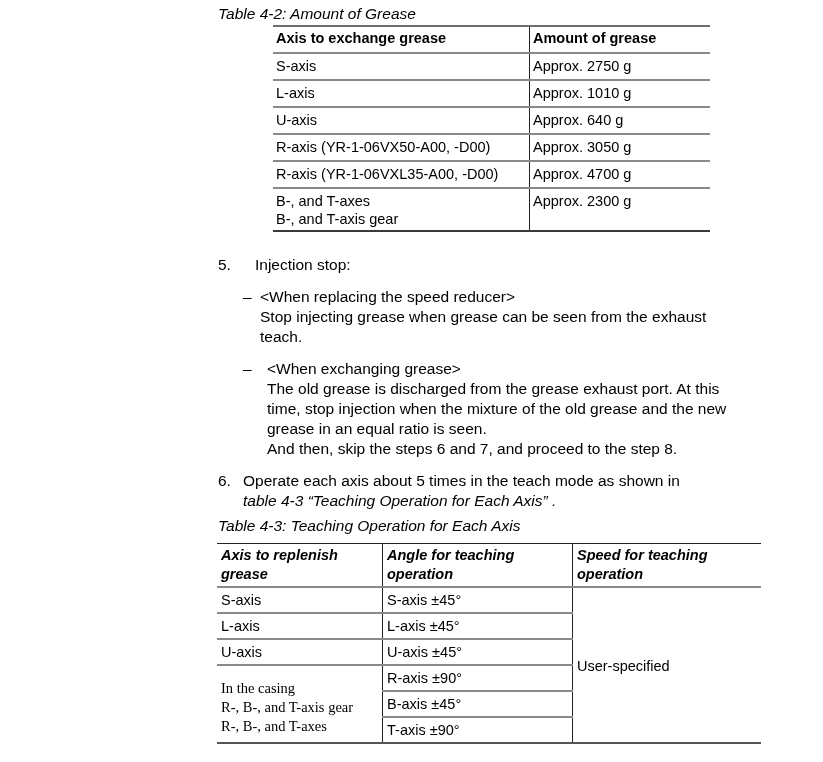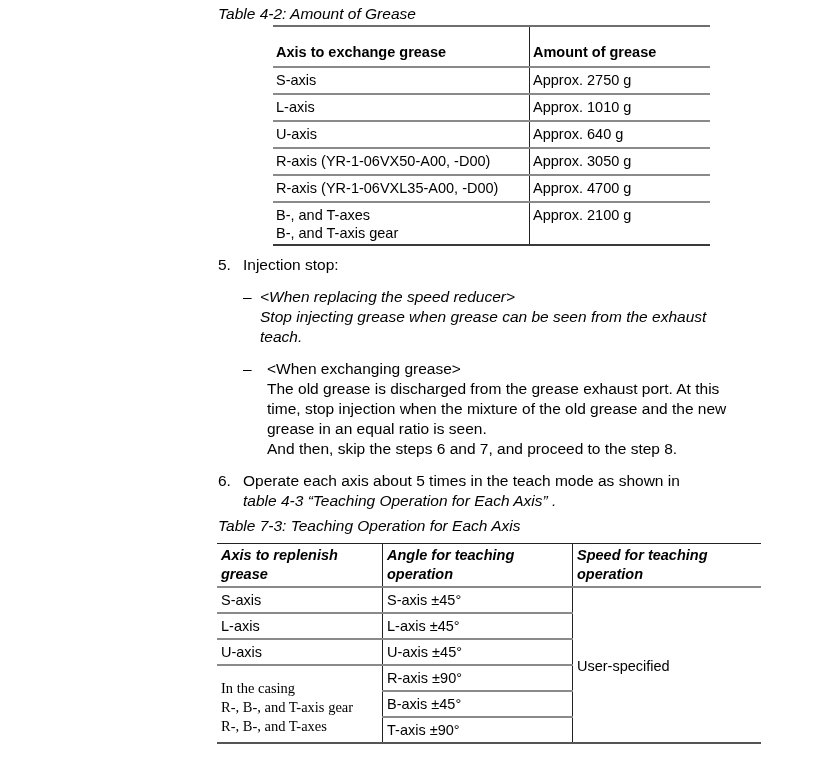--- a/index.html
+++ b/index.html
@@ -38,21 +38,21 @@
     #t42 th, #t42 td {
       text-align: left;
       vertical-align: top;
       padding: 0 3px;
       font-size: 14.5px;
       line-height: 18px;
     }
     #t42 th {
       font-weight: bold;
       height: 23px;
-      padding-top: 16px;
+      padding-top: 2px;
     }
     #t42 td {
       height: 22px;
       padding-top: 3px;
       border-top: 2px solid #8a8a8a;
     }
     #t42 .c1 { width: 250px; border-right: 1.5px solid #222; }
     #t42 tr.tall td { height: 38px; }
 
     
@@ -126,33 +126,33 @@
     </tr>
     <tr>
       <td class="c1">R-axis (YR-1-06VXL35-A00, -D00)</td>
       <td>Approx. 4700 g</td>
     </tr>
     <tr class="tall">
       <td class="c1">
         <div>B-, and T-axes</div>
         <div>B-, and T-axis gear</div>
       </td>
-      <td>Approx. 2100 g</td>
+      <td>Approx. 2300 g</td>
     </tr>
   </tbody>
 </table>
 
 <div class="block" style="left:218px; top:255px; width:560px;">
   <span class="num">5.</span>
-  <div style="margin-left:25px;">Injection stop:</div>
+  <div style="margin-left:37px;">Injection stop:</div>
 </div>
 
 <div class="block" style="left:243px; top:287px; width:530px;">
   <span class="dash">–</span>
-  <div style="margin-left:17px;font-style:italic;">
+  <div style="margin-left:17px;">
     <div>&lt;When replacing the speed reducer&gt;</div>
     <div>Stop injecting grease when grease can be seen from the exhaust</div>
     <div>teach.</div>
   </div>
 </div>
 
 <div class="block" style="left:243px; top:359px; width:530px;">
   <span class="dash">–</span>
   <div style="margin-left:24px;">
     <div>&lt;When exchanging grease&gt;</div>
@@ -164,21 +164,21 @@
 </div>
 
 <div class="block" style="left:218px; top:471px; width:560px;">
   <span class="num">6.</span>
   <div style="margin-left:25px;">
     <div>Operate each axis about 5 times in the teach mode as shown in</div>
     <div style="font-style:italic;">table 4-3  “Teaching Operation for Each Axis” .</div>
   </div>
 </div>
 
-<div class="caption" style="left:218px; top:517px;">Table 7-3: Teaching Operation for Each Axis</div>
+<div class="caption" style="left:218px; top:517px;">Table 4-3: Teaching Operation for Each Axis</div>
 
 <table id="t43">
   <thead>
     <tr>
       <th class="col1">
         <div>Axis to replenish</div>
         <div>grease</div>
       </th>
       <th class="col2">
         <div>Angle for teaching</div>

